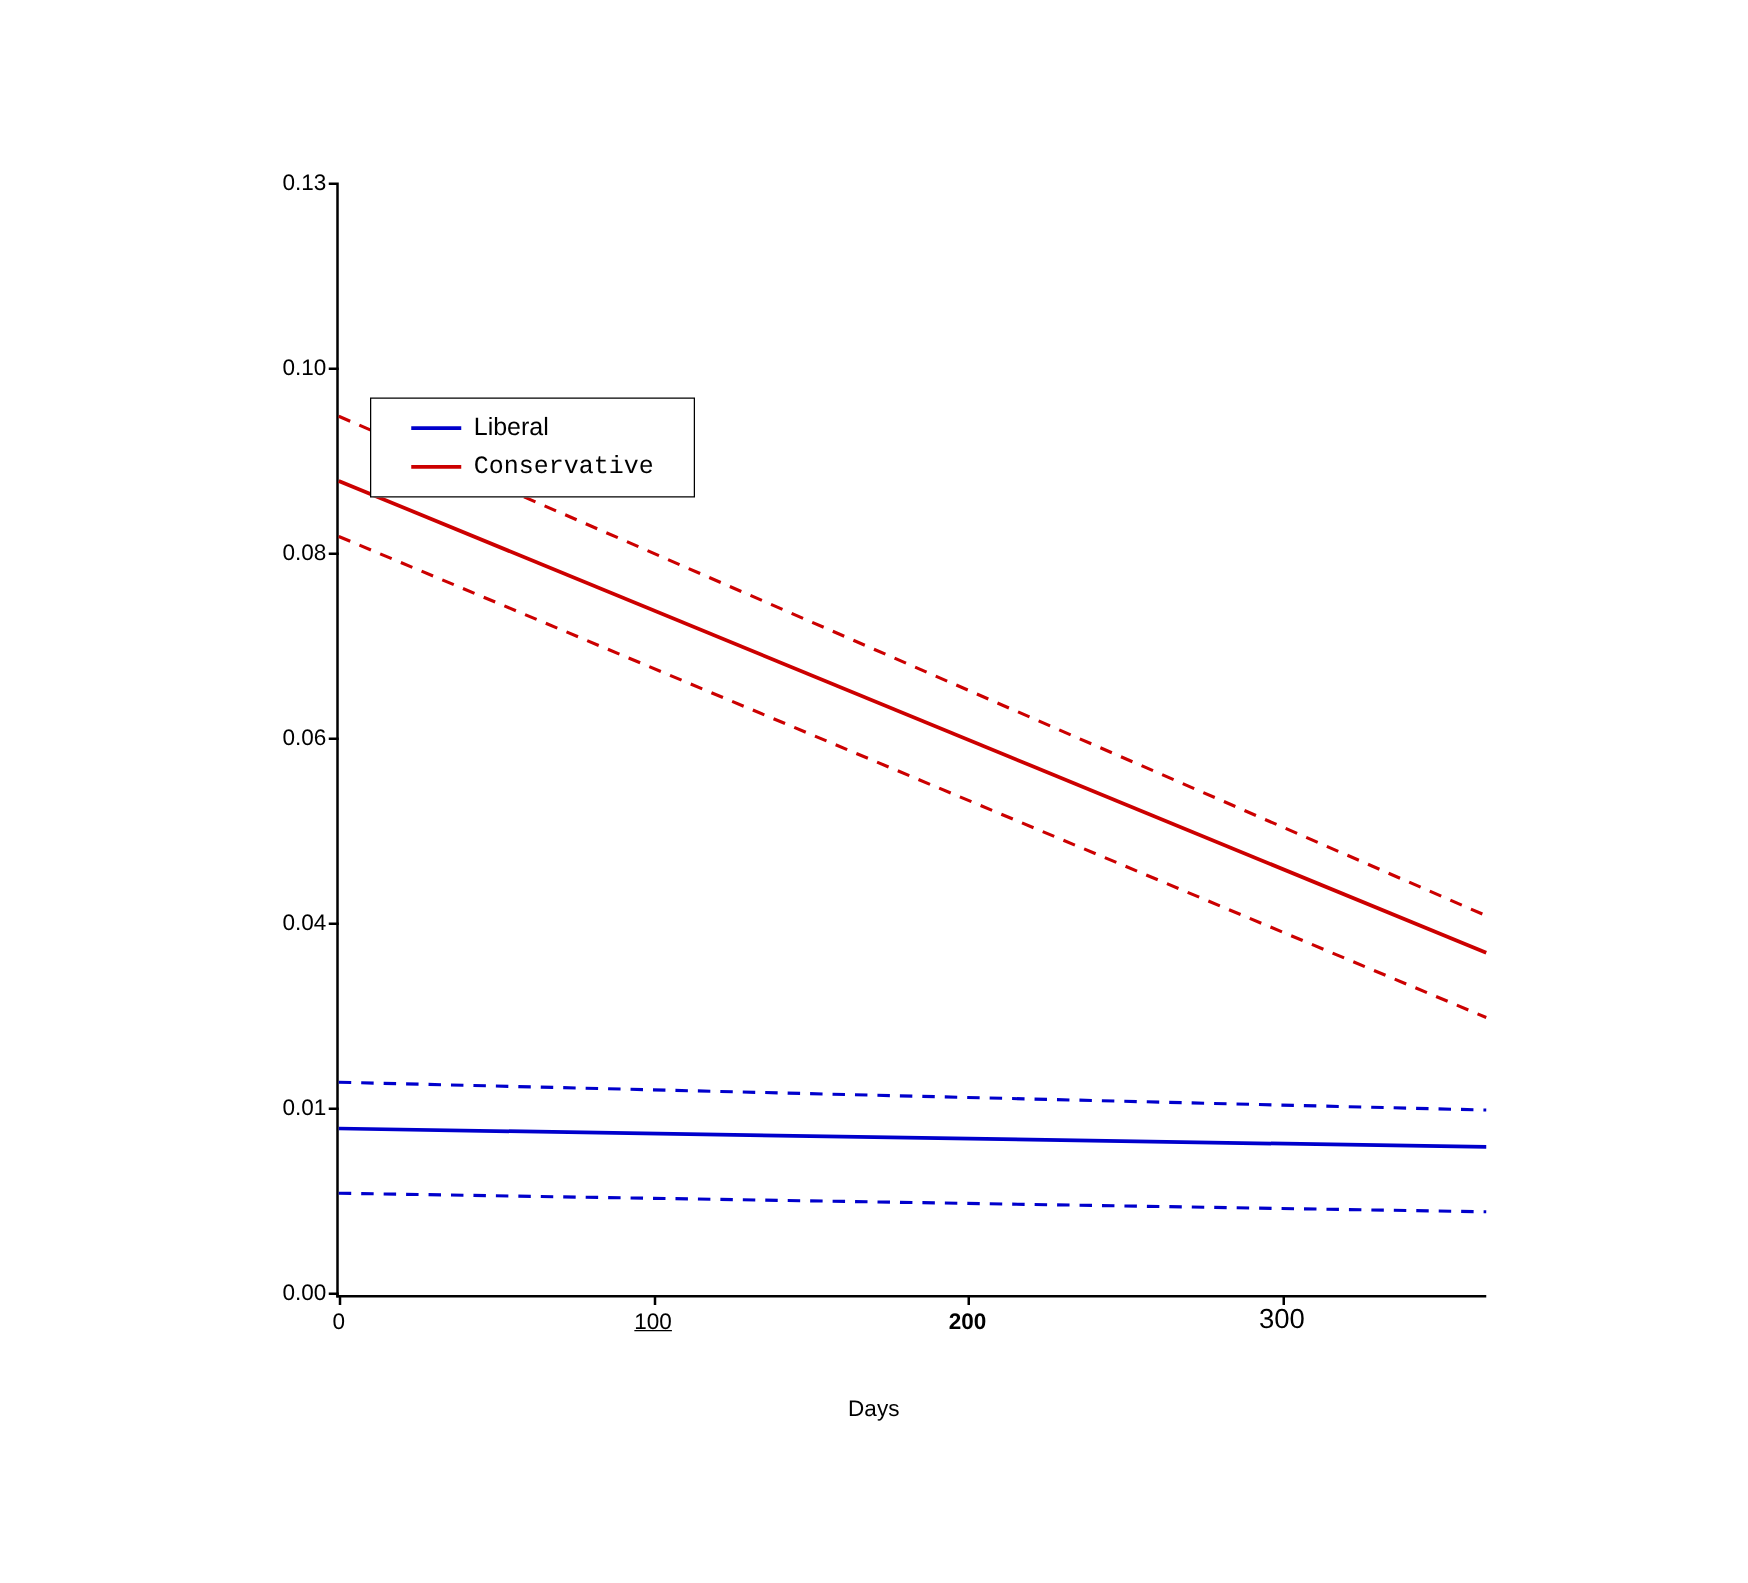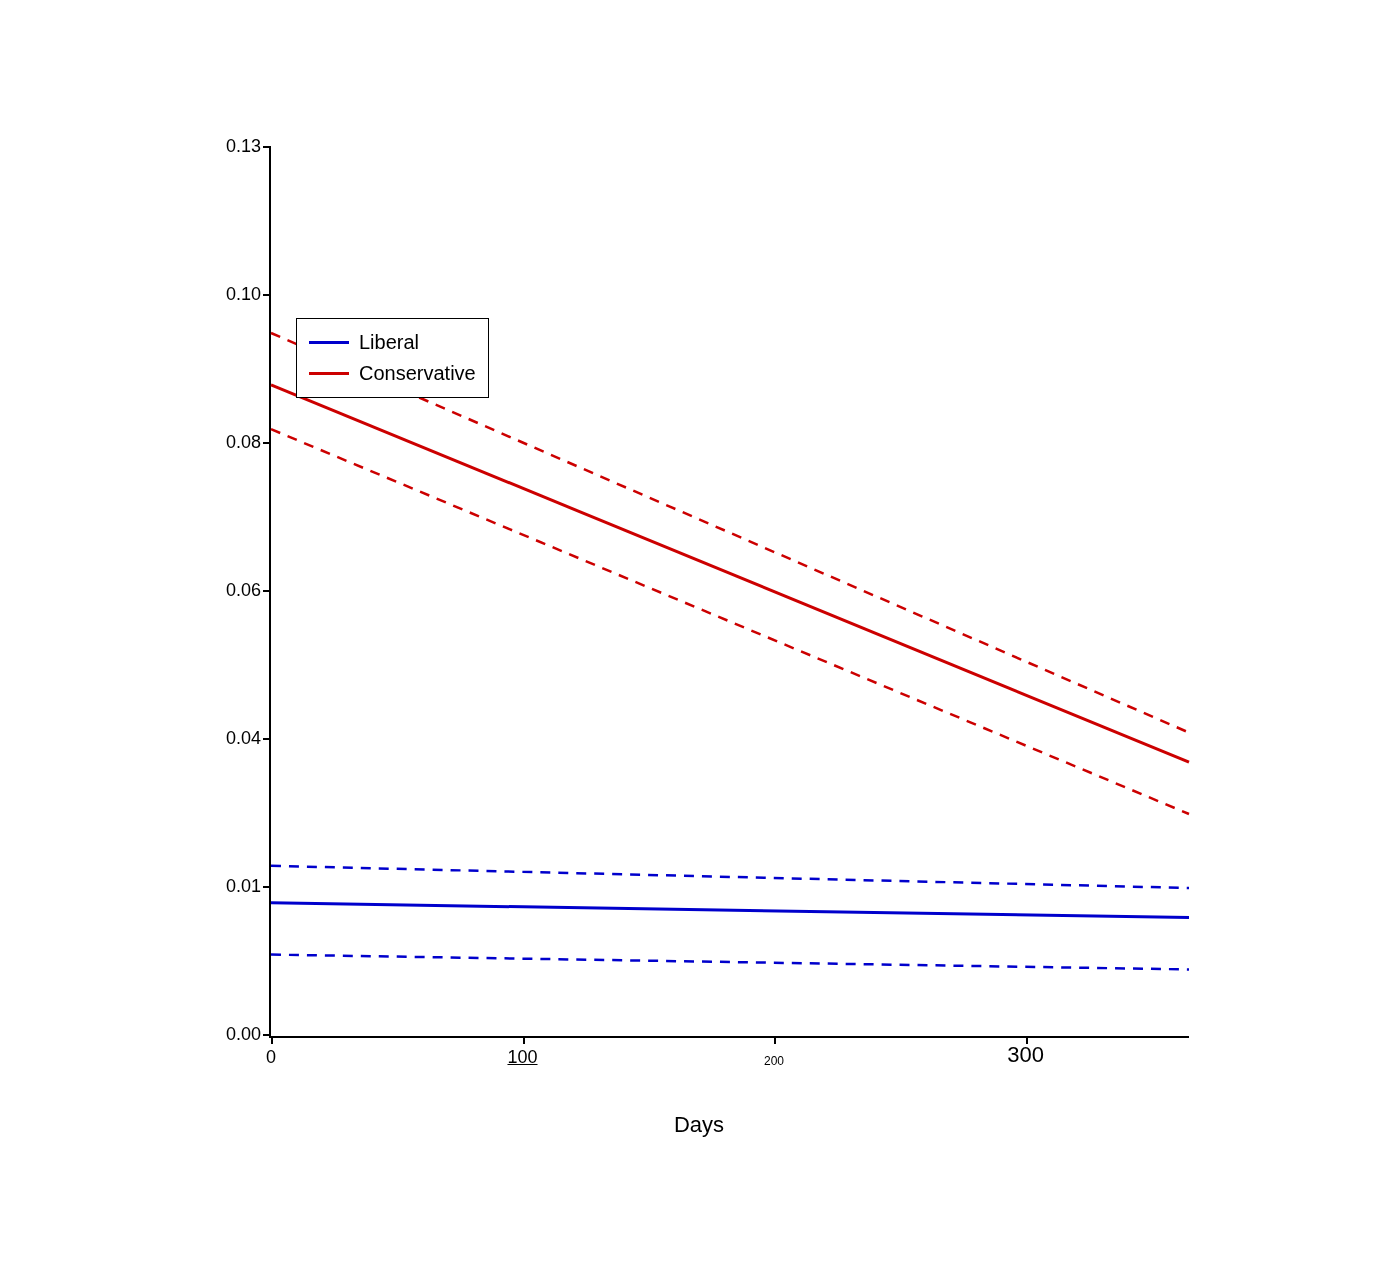--- a/index.html
+++ b/index.html
@@ -70,21 +70,21 @@
   </style>
 </head>
 <body>
 
 <div class="chart-container">
 
   <div class="y-axis-label" style="position:absolute; left:18px; top:50%; transform: translateY(-50%) rotate(-90deg); font-size:22px;">
     <span>Expected Topic Proportion</span>
   </div>
 
-  <div style="position:absolute; bottom:20px; left:50%; transform:translateX(-50%); font-size:22px;">
+  <div style="position:absolute; bottom:20px; left:50%; transform:translateX(-50%); font-size:18px;">
     <span>Days</span>
   </div>
 
   <div class="chart-area">
 
     <div style="position:absolute; right:calc(100% + 10px); bottom: calc(0% - 9px); font-size:18px; white-space:nowrap;">0.00</div>
     <div style="position:absolute; left:-8px; bottom:0%; width:8px; height:2px; background:#000;"></div>
 
     <div style="position:absolute; right:calc(100% + 10px); bottom: calc(16.667% - 9px); font-size:18px; white-space:nowrap;">0.01</div>
     <div style="position:absolute; left:-8px; bottom:16.667%; width:8px; height:2px; background:#000;"></div>
@@ -103,47 +103,47 @@
 
     <div style="position:absolute; right:calc(100% + 10px); bottom: calc(100% - 9px); font-size:18px; white-space:nowrap;">0.13</div>
     <div style="position:absolute; left:-8px; bottom:100%; width:8px; height:2px; background:#000;"></div>
 
     <div style="position:absolute; bottom:-32px; left:0%; transform:translateX(-50%); font-size:18px;">0</div>
     <div style="position:absolute; left:0%; bottom:-8px; width:2px; height:8px; background:#000;"></div>
 
     <div style="position:absolute; bottom:-32px; left:27.397%; transform:translateX(-50%); font-size:18px;text-decoration:underline;">100</div>
     <div style="position:absolute; left:27.397%; bottom:-8px; width:2px; height:8px; background:#000;"></div>
 
-    <div style="position:absolute; bottom:-32px; left:54.795%; transform:translateX(-50%); font-size:12px;">200</div>
+    <div style="position:absolute; bottom:-32px; left:54.795%; transform:translateX(-50%); font-size:18px;font-weight:bold;">200</div>
     <div style="position:absolute; left:54.795%; bottom:-8px; width:2px; height:8px; background:#000;"></div>
 
     <div style="position:absolute; bottom:-32px; left:82.192%; transform:translateX(-50%); font-size:22px;">300</div>
     <div style="position:absolute; left:82.192%; bottom:-8px; width:2px; height:8px; background:#000;"></div>
 
     <svg class="lines" viewBox="0 0 920 890" preserveAspectRatio="none" style="position:absolute;top:0;left:0;width:100%;height:100%;">
 
       <line x1="0" y1="185.4" x2="920" y2="585.9" stroke="#cc0000" stroke-width="2.5" stroke-dasharray="10,8"></line>
 
       <line x1="0" y1="237.3" x2="920" y2="615.6" stroke="#cc0000" stroke-width="3"></line>
 
       <line x1="0" y1="281.8" x2="920" y2="667.5" stroke="#cc0000" stroke-width="2.5" stroke-dasharray="10,8"></line>
 
       <line x1="0" y1="719.4" x2="920" y2="741.7" stroke="#0000cc" stroke-width="2.5" stroke-dasharray="10,8"></line>
 
       <line x1="0" y1="756.5" x2="920" y2="771.3" stroke="#0000cc" stroke-width="3"></line>
 
       <line x1="0" y1="808.4" x2="920" y2="823.3" stroke="#0000cc" stroke-width="2.5" stroke-dasharray="10,8"></line>
     </svg>
 
-    <div class="legend-box" style="position:absolute; top:170px; left:25px; border:1.5px solid #000; background:#fff; padding:12px 12px;">
+    <div class="legend-box" style="position:absolute; top:170px; left:25px; border:1.5px solid #000; background:#fff; padding:12px 32px;">
       <div class="legend-item">
         <div class="legend-line" style="width:40px; height:3px; background:#0000cc; margin-right:10px;"></div>
         <span class="legend-label" style="font-size:20px;">Liberal</span>
       </div>
-      <div class="legend-item" style="margin-top:6px;">
+      <div class="legend-item" style="margin-top:6px;font-family:Liberation Mono, monospace;">
         <div class="legend-line" style="width:40px; height:3px; background:#cc0000; margin-right:10px;"></div>
         <span class="legend-label" style="font-size:20px;">Conservative</span>
       </div>
     </div>
 
   </div>
 
 </div>
 
 </body></html>

